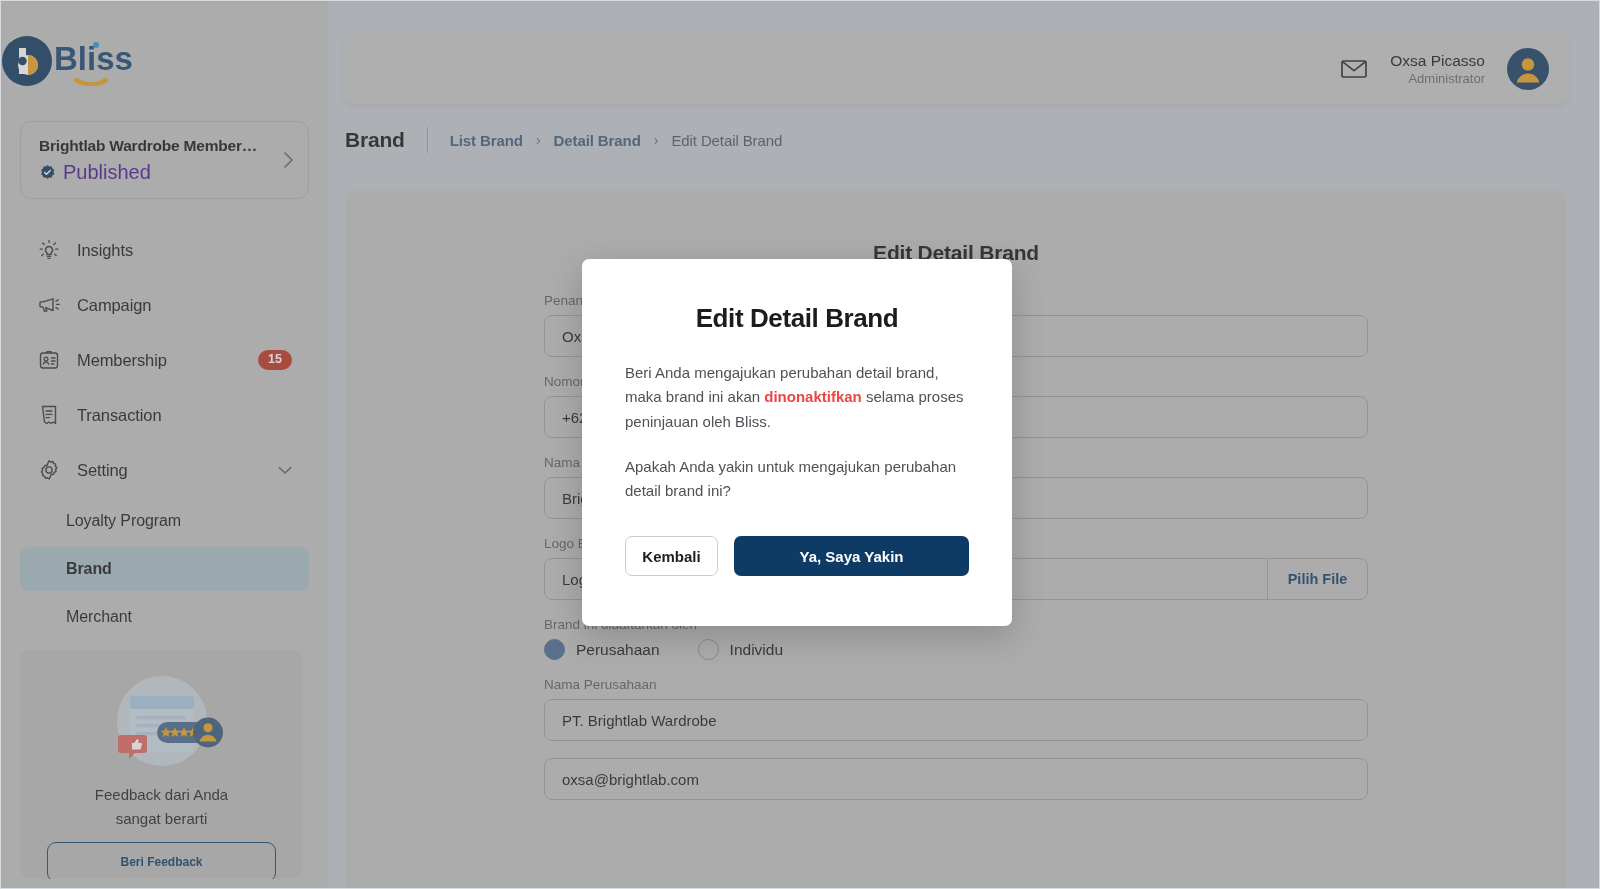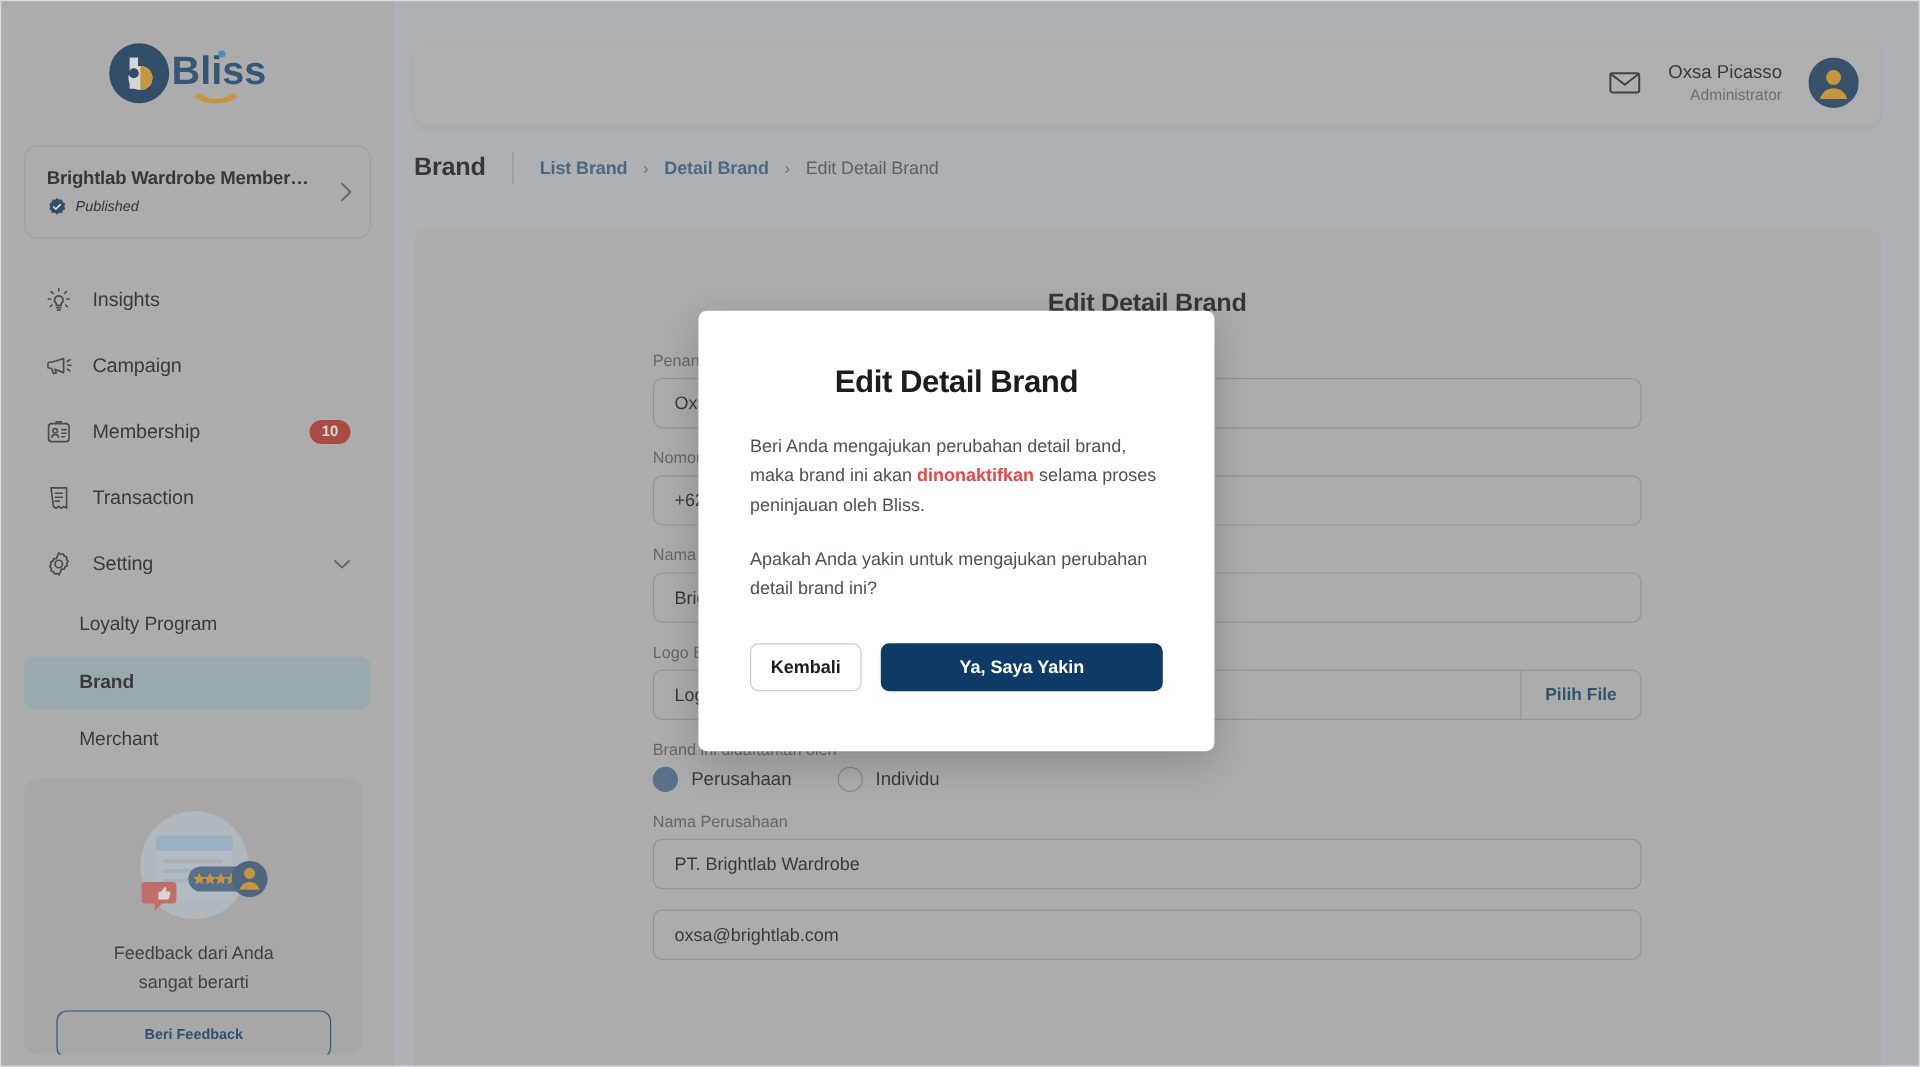--- a/index.html
+++ b/index.html
@@ -18,21 +18,21 @@
   }
 
   
   .sidebar {
     position: absolute; left: 0; top: 0;
     width: 327px; height: 889px;
     background: #c3c3c3;
     overflow: hidden;
   }
   .logo-wrap {
-    display: flex; align-items: center; justify-content: center;
+    display: flex; align-items: center; 
     gap: 1px;
     height: 120px;
   }
   .logo-mark { width: 52px; height: 52px; flex: none; }
   .logo-text { width: 96px; height: 50px; flex: none; }
 
   .brand-card {
     margin: 0 19px;
     height: 78px;
     border: 1px solid #b0b0b0;
@@ -44,21 +44,21 @@
   .brand-card-texts { flex: 1; min-width: 0; }
   .brand-card-name {
     font-size: 15.5px; font-weight: 700; color: #1c1c1c;
     white-space: nowrap; overflow: hidden; text-overflow: ellipsis;
     letter-spacing: -0.2px;
   }
   .brand-card-status {
     display: flex; align-items: center; gap: 7px;
     margin-top: 6px;
   }
-  .brand-card-status span { font-size: 12px; color: #0f172a; font-style: italic; }
+  .brand-card-status span { font-size: 20px; color: #4c1d95; }
   .chev-right { width: 11px; height: 18px; flex: none; opacity: .75; }
 
   .nav { margin-top: 26px; }
   .nav-item {
     display: flex; align-items: center;
     height: 50px;
     margin: 0 19px;
     padding: 0 17px;
     border-radius: 9px;
     gap: 16px;
@@ -296,21 +296,21 @@
 
       <div class="nav-item">
         <svg class="nav-icon" viewBox="0 0 24 24">
           <rect x="3.5" y="5" width="17" height="15" rx="2.4" stroke="#3a3a3a" stroke-width="1.4" fill="none"></rect>
           <path d="M10 5V3.6h4V5" stroke="#3a3a3a" stroke-width="1.4" fill="none"></path>
           <circle cx="9" cy="11" r="1.9" stroke="#3a3a3a" stroke-width="1.3" fill="none"></circle>
           <path d="M6.2 16.3c.5-1.6 1.6-2.3 2.8-2.3s2.3.7 2.8 2.3" stroke="#3a3a3a" stroke-width="1.3" fill="none" stroke-linecap="round"></path>
           <path d="M14.5 10h3.6M14.5 13h3.6M14.5 16h2.4" stroke="#3a3a3a" stroke-width="1.3" stroke-linecap="round"></path>
         </svg>
         <span class="nav-label">Membership</span>
-        <span class="badge">10</span>
+        <span class="badge">15</span>
       </div>
 
       <div class="nav-item">
         <svg class="nav-icon" viewBox="0 0 24 24">
           <path d="M5.5 3.5h13v17l-2.2-1.5-2.2 1.5-2.2-1.5-2.2 1.5-2.2-1.5z" stroke="#3a3a3a" stroke-width="1.4" fill="none" stroke-linejoin="round"></path>
           <path d="M9 8h6M9 11.3h6M9 14.6h3.6" stroke="#3a3a3a" stroke-width="1.3" stroke-linecap="round"></path>
         </svg>
         <span class="nav-label">Transaction</span>
       </div>
 

